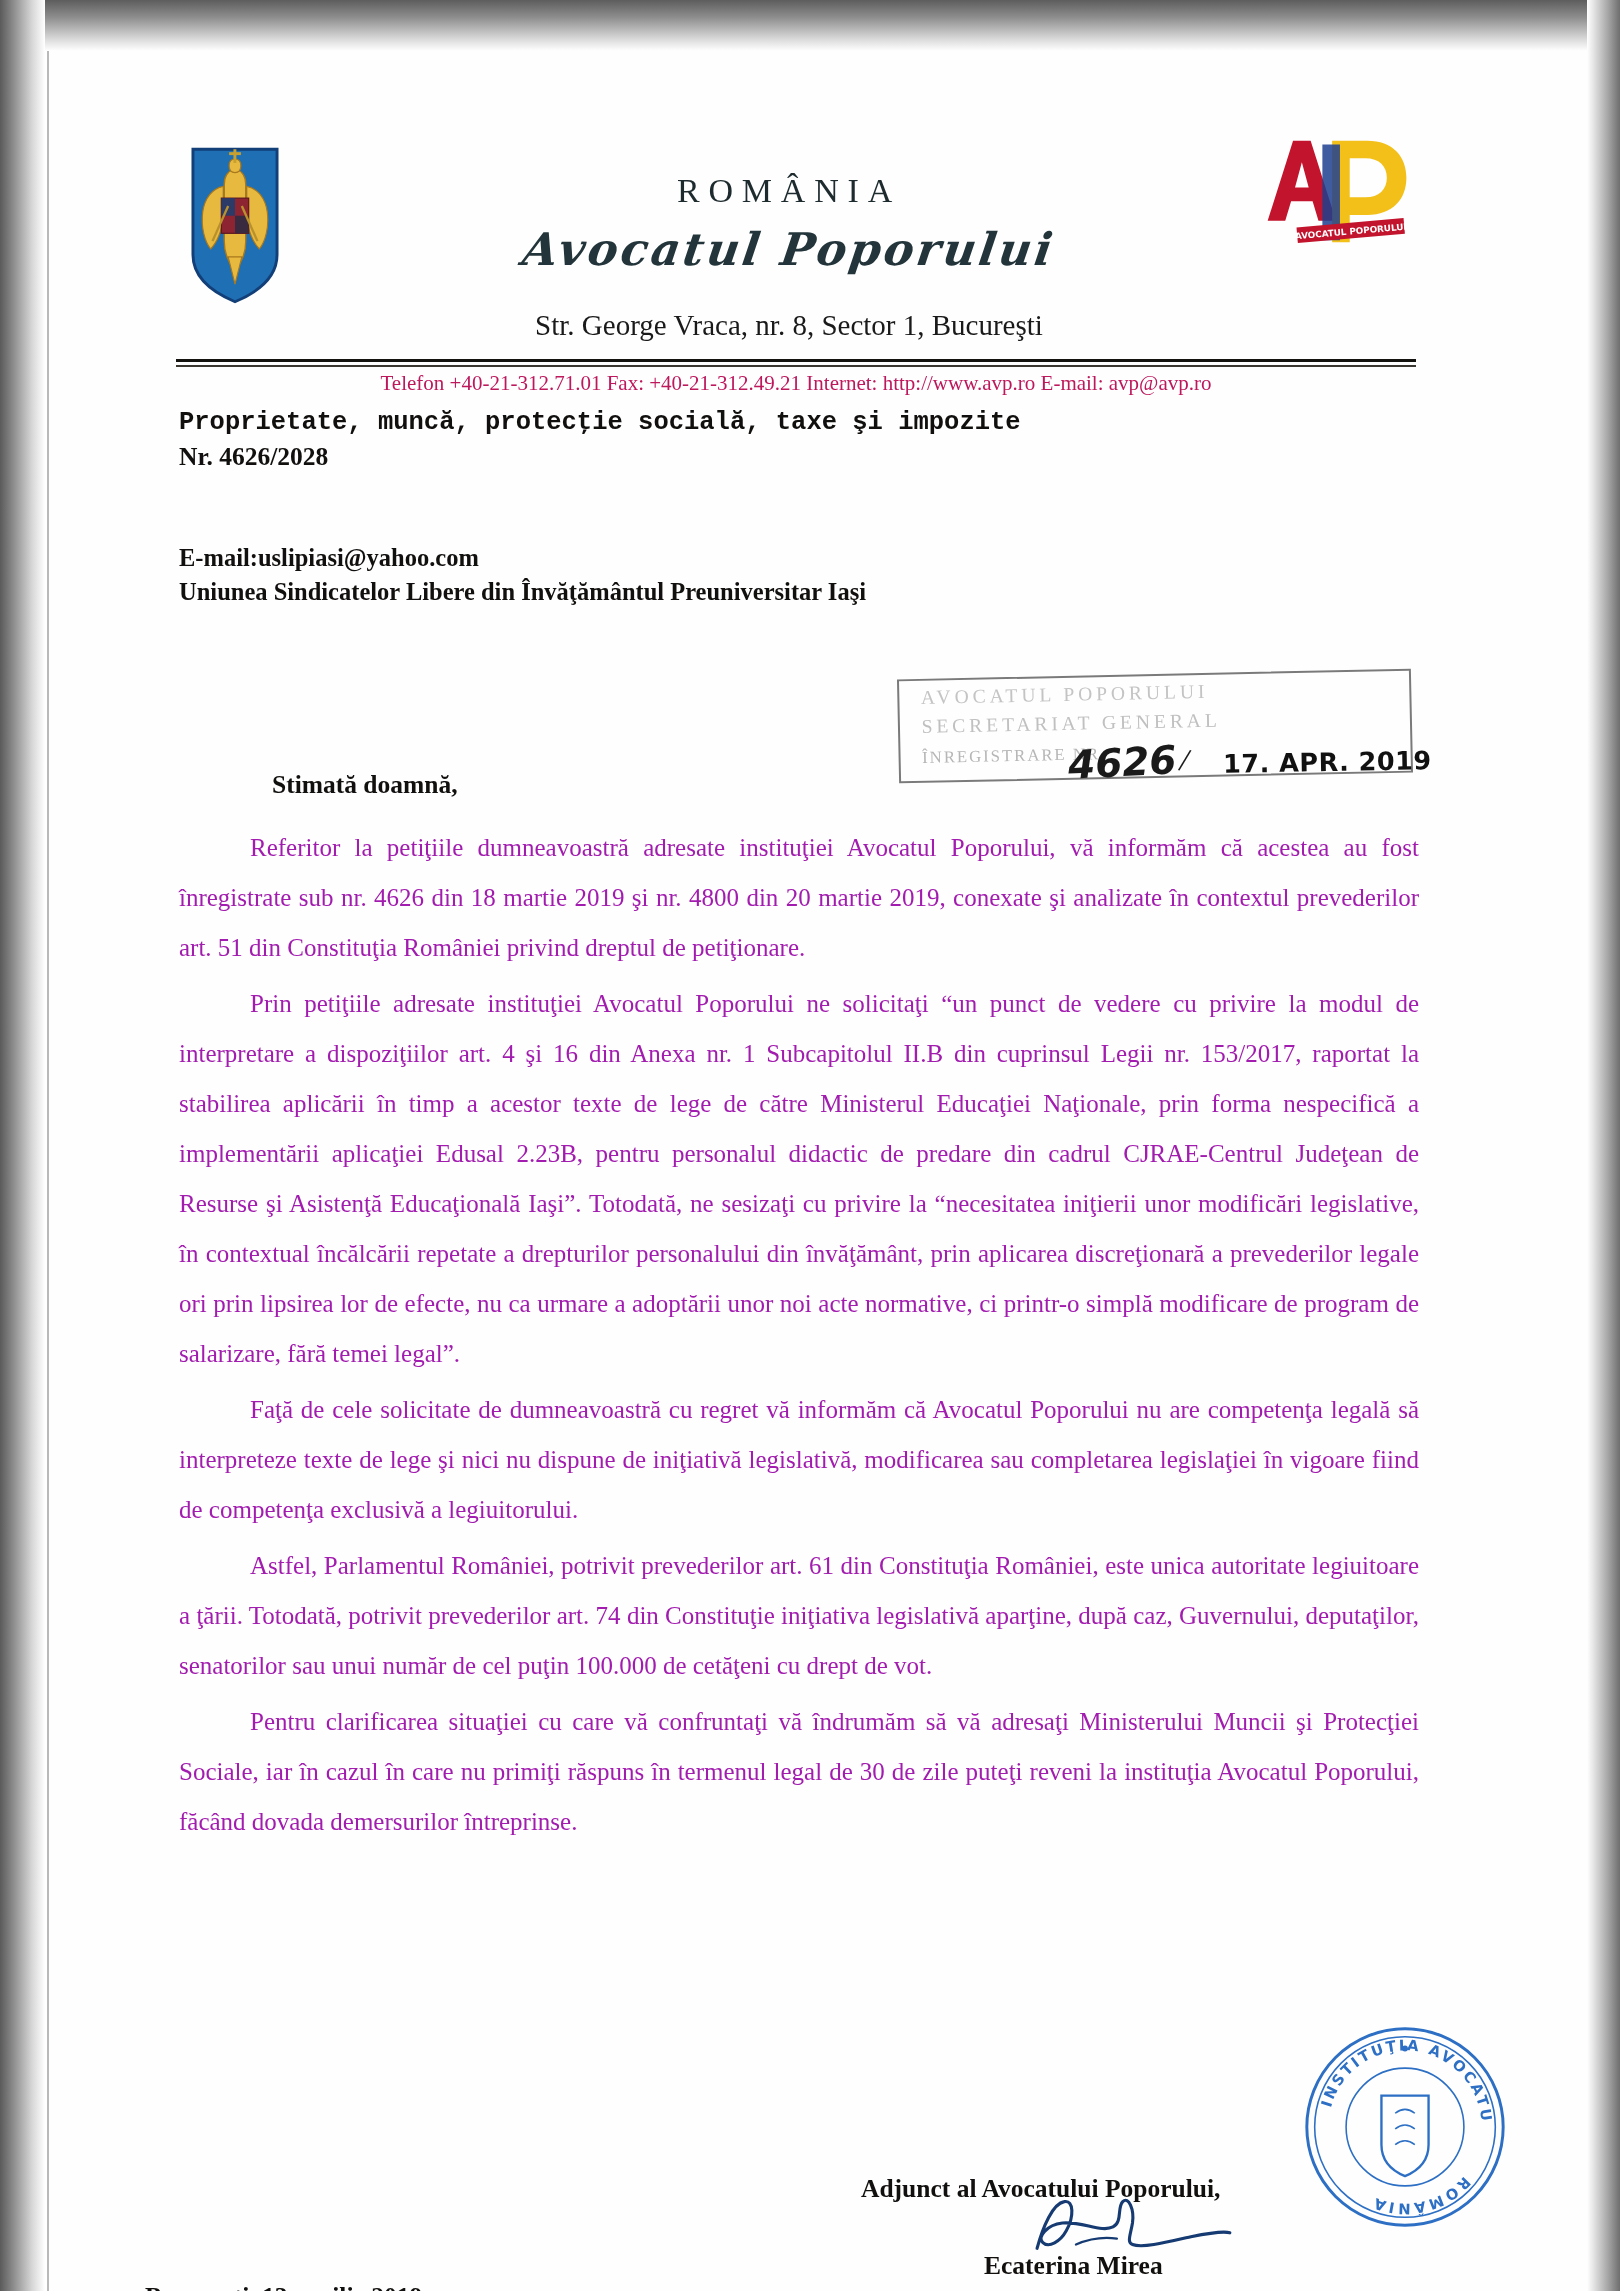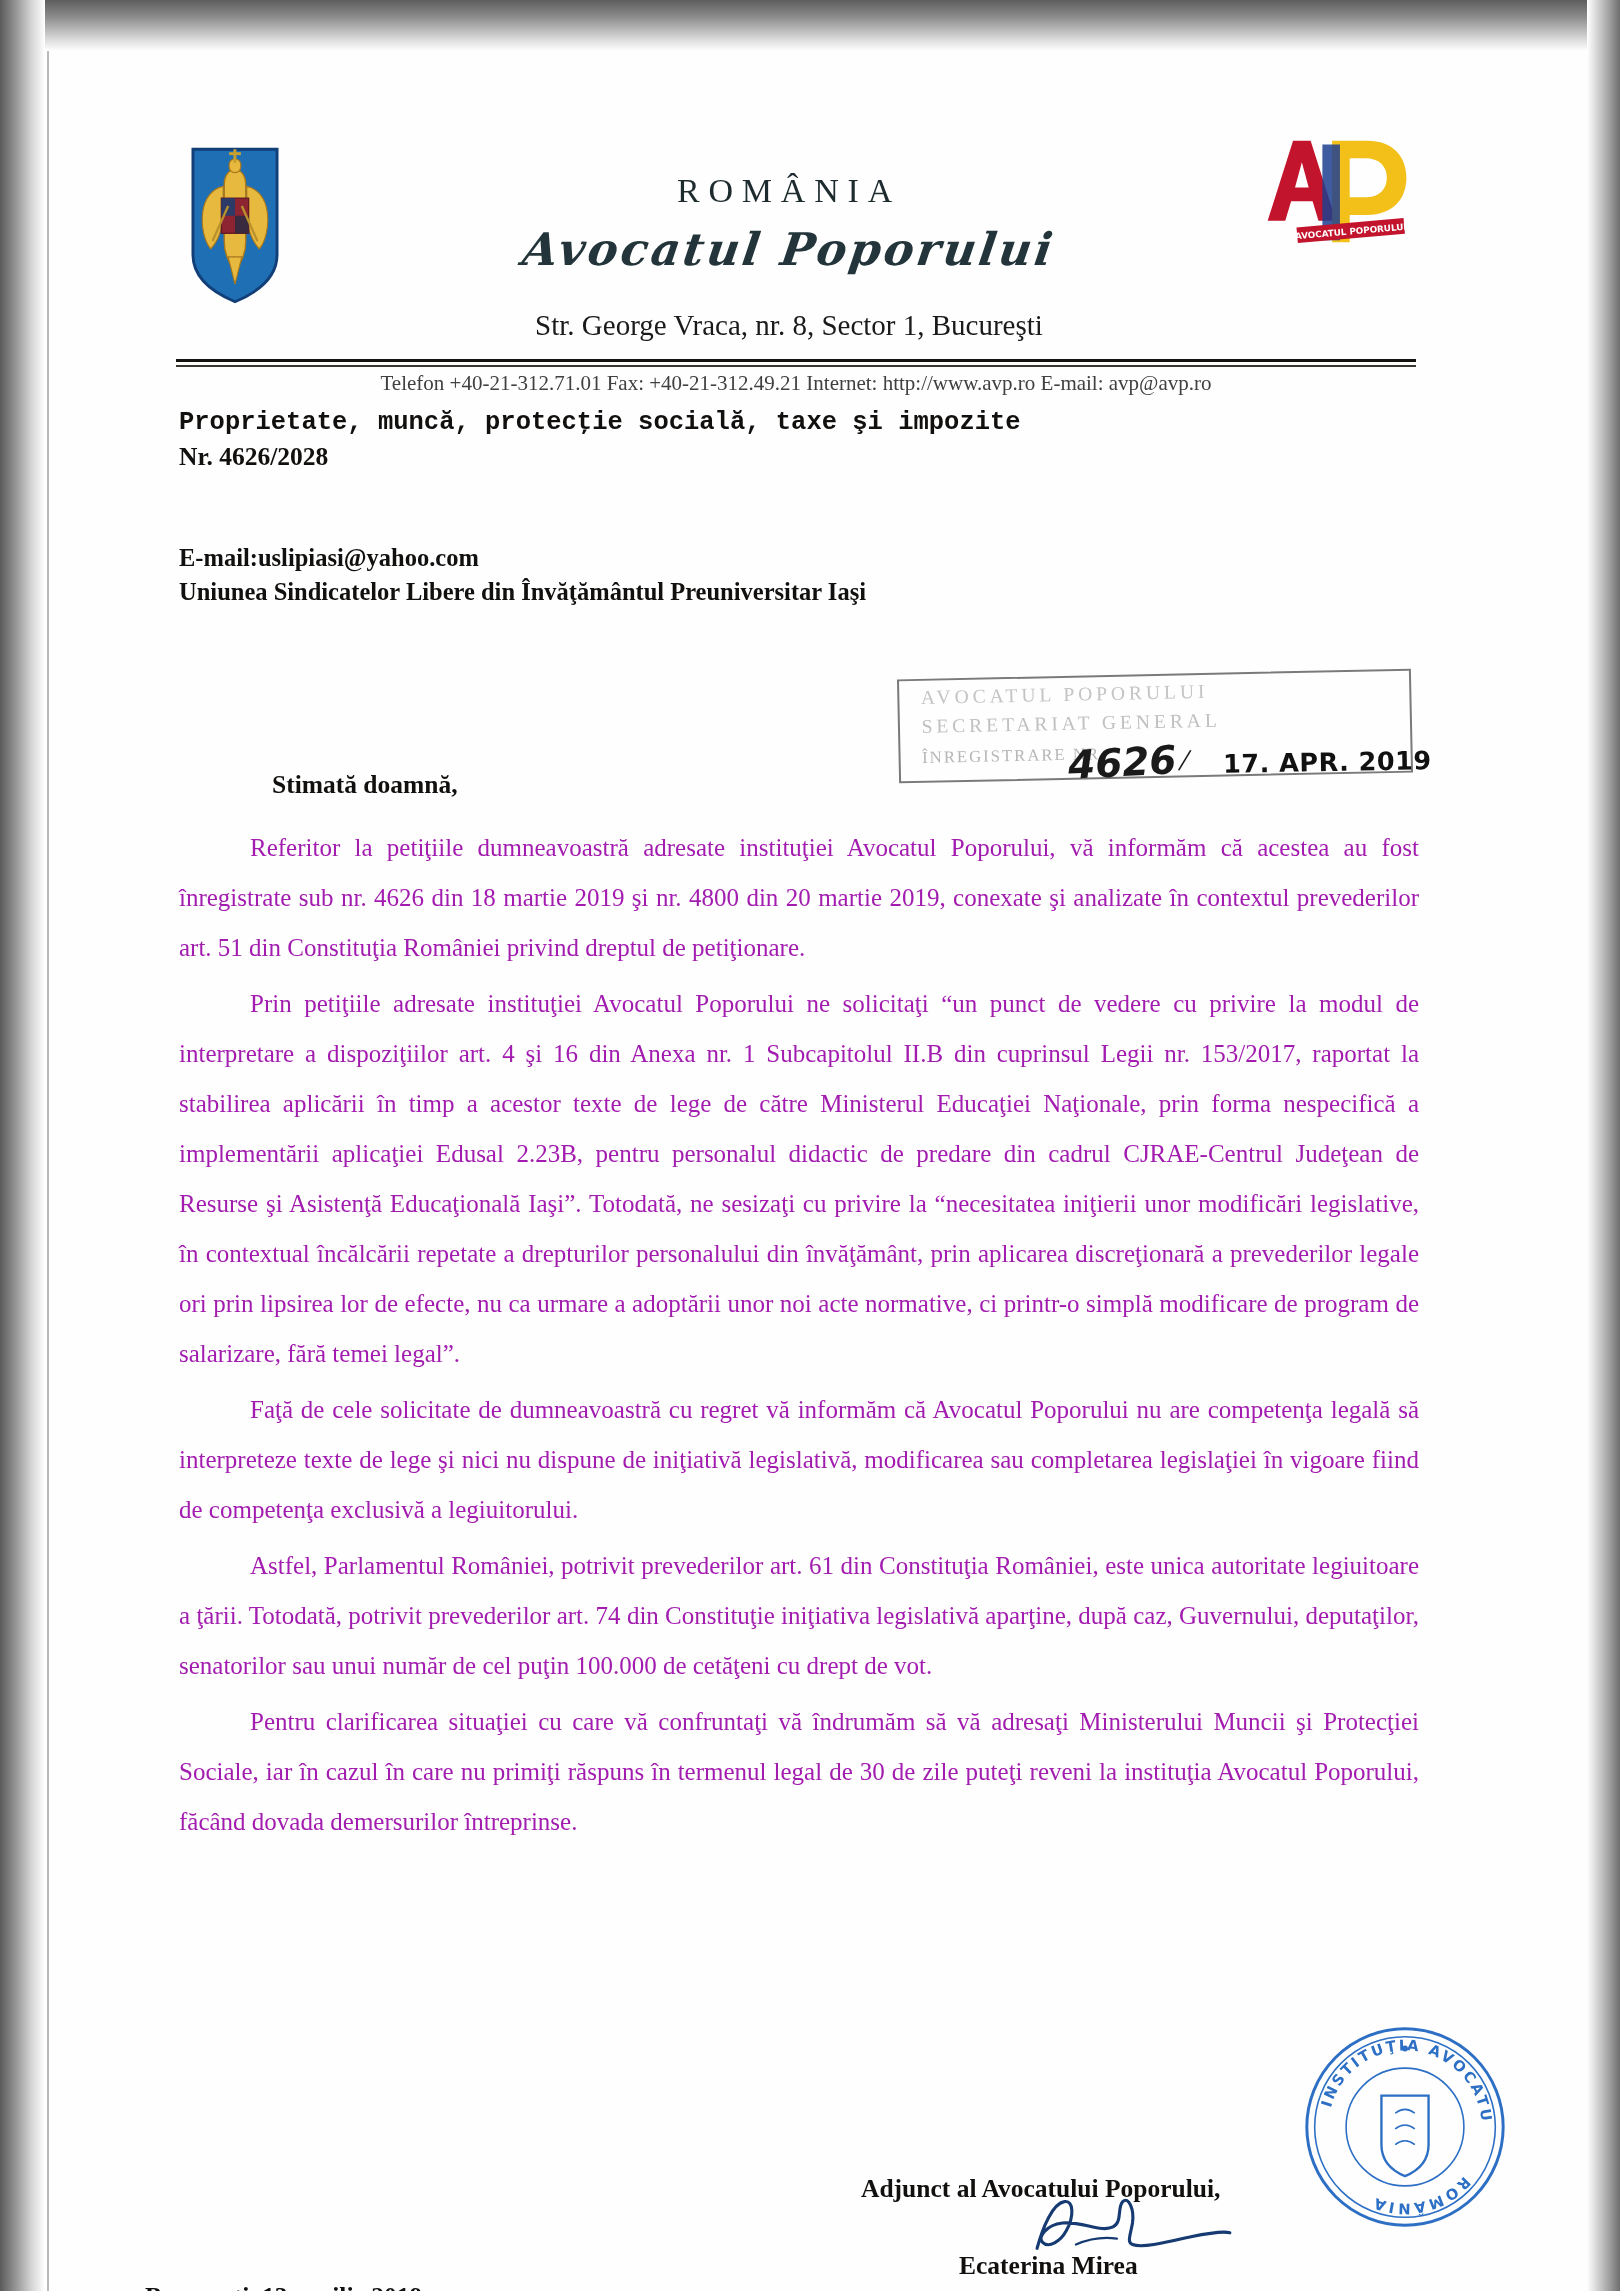--- a/index.html
+++ b/index.html
@@ -101,21 +101,21 @@
     left: 176px; top: 365px;
     width: 1240px; height: 2px;
     background: #3a3630;
   }
   .contact-line {
     position: absolute;
     left: 176px; top: 371px;
     width: 1240px;
     text-align: center;
     font-size: 21px;
-    color: #404040;
+    color: #be185d;
   }
 
   
   .dept-line {
     position: absolute;
     left: 179px; top: 408px;
     font-size: 25.5px;
     font-weight: 700;
     font-family: Liberation Mono, monospace;
   }
@@ -222,21 +222,21 @@
   
   .sig-title {
     position: absolute;
     left: 861px; top: 2174px;
     font-size: 25.5px;
     font-weight: 700;
     white-space: nowrap;
   }
   .sig-name {
     position: absolute;
-    left: 959px; top: 2251px;
+    left: 984px; top: 2251px;
     font-size: 25.5px;
     font-weight: 700;
     white-space: nowrap;
   }
   .sig-ink {
     position: absolute;
     left: 1019px; top: 2188px;
     width: 225px; height: 74px;
   }
   .round-seal {

